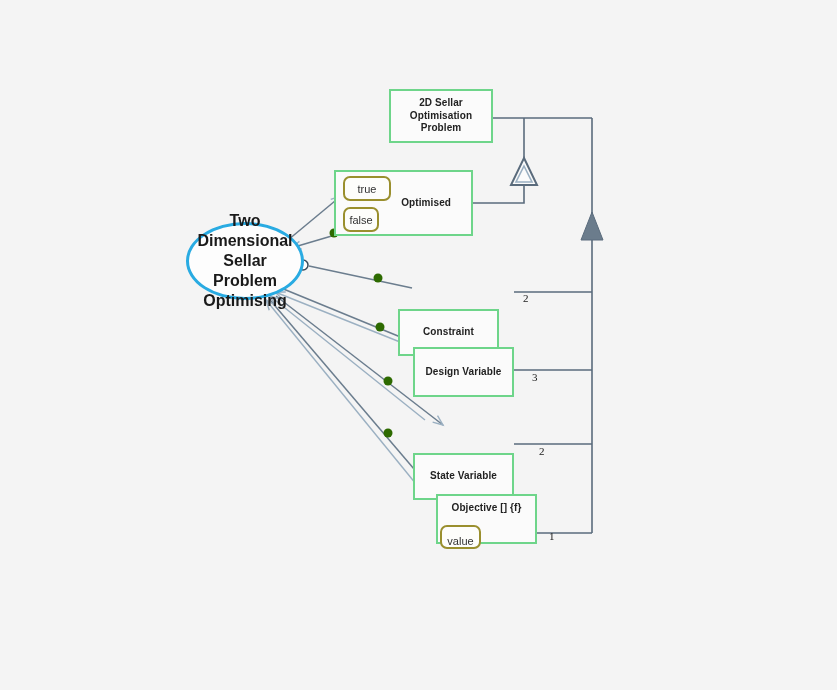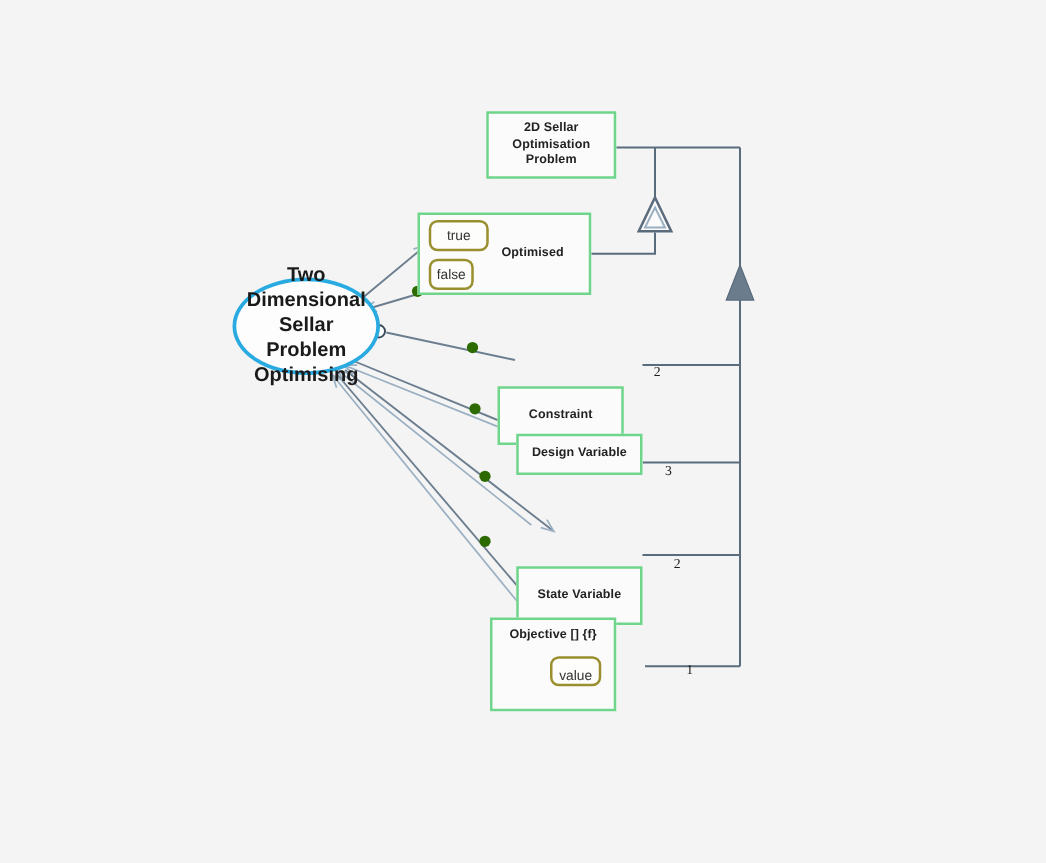--- a/index.html
+++ b/index.html
@@ -199,29 +199,29 @@
       <span>Dimensional</span><br>
       <span>Sellar Problem</span><br>
       <span>Optimising</span>
     </div>
   </div>
 
   <div class="node-box" style="left:398px; top:269px; width:101px; height:47px;margin-top:40px;">
     <div class="node-label">Constraint</div>
   </div>
 
-  <div class="node-box" style="left:413px; top:347px; width:101px; height:33px;">
+  <div class="node-box" style="left:413px; top:347px; width:101px; height:50px;">
     <div class="node-label">Design Variable</div>
   </div>
 
   <div class="node-box" style="left:413px; top:421px; width:101px; height:47px;margin-top:32px;">
     <div class="node-label">State Variable</div>
   </div>
 
-  <div class="node-box" style="left:392px; top:494px; width:101px; height:75px;
+  <div class="node-box" style="left:436px; top:494px; width:101px; height:50px;
               flex-direction:column; justify-content:flex-start; padding-top:6px;">
     <div class="node-label">Objective [] {f}</div>
   </div>
 
   <div class="enum-box" style="left:440px; top:525px; width:41px; height:24px;align-items:flex-end;">
     <div class="enum-label">value</div>
   </div>
 
   <div class="mult-label" style="left:523px; top:292px;">2</div>
 

